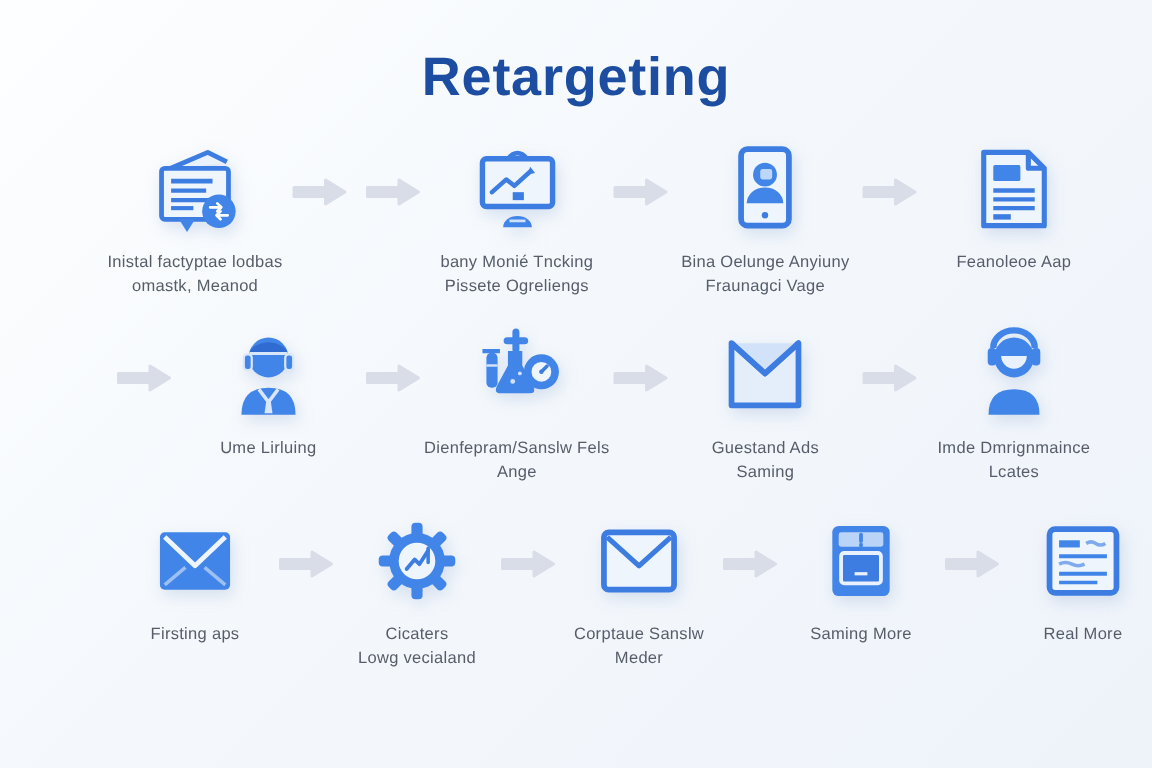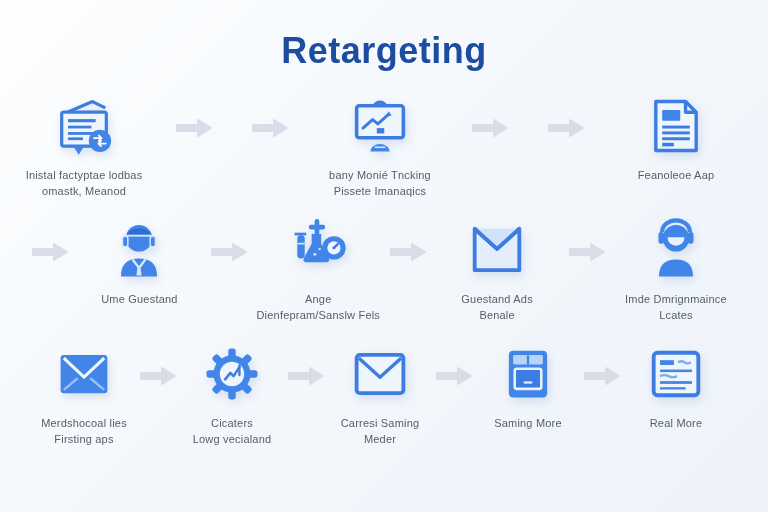--- a/index.html
+++ b/index.html
@@ -7,21 +7,21 @@
   body { font-family: "Liberation Sans", sans-serif; }
   .stage {
     width: 768px; height: 512px; overflow: hidden; position: relative;
     background: linear-gradient(135deg, #fdfeff 0%, #f4f8fc 45%, #eef3fa 100%);
   }
   .title {
     text-align: center; margin-top: 30px;
     font-size: 36px; font-weight: bold; color: #1c4da0; letter-spacing: 0.5px;
   }
   .grid { padding: 20px 38px 0 30px; }
-  .row { display: flex; justify-content: space-between; margin-bottom: 16px; }
+  .row { display: flex; justify-content: space-between; margin-bottom: 16px; margin-left: 46px; }
   .cell { width: 108px; flex: 0 0 108px; display: flex; flex-direction: column; align-items: center; }
   .icon { width: 68px; height: 68px; flex: 0 0 auto;
           filter: drop-shadow(2px 4px 5px rgba(120,150,200,0.25)); }
   .icon svg { width: 100%; height: 100%; display: block; }
   .label { margin-top: 8px; width: 148px; text-align: center;
            font-size: 11px; line-height: 1.45; color: #565d69; letter-spacing: 0.2px; }
   .label span { display: block; }
   .arrow { flex: 0 0 40px; width: 40px; margin-top: 25px; }
   .arrow svg { display: block; }
 </style>
@@ -75,30 +75,45 @@
             <rect x="10" y="13" width="44" height="30" rx="2.5" fill="#eef5fd" stroke="#3d7de2" stroke-width="3.4"></rect>
             <path d="M16 34 l9 -8 5 4 10 -9" fill="none" stroke="#3d7de2" stroke-width="2.8" stroke-linecap="round" stroke-linejoin="round"></path>
             <path d="M40 18 l3 4 -5 1 z" fill="#3d7de2"></path>
             <rect x="29" y="34" width="7" height="5" fill="#3d7de2"></rect>
             <path d="M23 56 a9 7 0 0 1 18 0 z" fill="#4285e8"></path>
             <line x1="27" y1="52" x2="37" y2="52" stroke="#cfe2fa" stroke-width="1.6"></line>
           </svg>
         </div>
         <div class="label">
           <span>bany Monié Tncking</span>
-            <span>Pissete Imanaqics</span>
-        </div>
-      </div>
-
-      <div class="arrow">
-        <svg width="40" height="22" viewBox="0 0 40 22">
-            <path d="M3 8 h21 v-5 l13 8 -13 8 v-5 H3 z" fill="#d9dde8" stroke="#d9dde8" stroke-width="2" stroke-linejoin="round"></path>
-          </svg>
-      </div>
-
+            <span>Pissete Ogreliengs</span>
+        </div>
+      </div>
+
+      <div class="arrow">
+        <svg width="40" height="22" viewBox="0 0 40 22">
+            <path d="M3 8 h21 v-5 l13 8 -13 8 v-5 H3 z" fill="#d9dde8" stroke="#d9dde8" stroke-width="2" stroke-linejoin="round"></path>
+          </svg>
+      </div>
+
+      <div class="cell">
+        <div class="icon">
+          <svg viewBox="0 0 64 64">
+            <rect x="17" y="7" width="30" height="48" rx="4" fill="#eef5fd" stroke="#3d7de2" stroke-width="3.6"></rect>
+            <circle cx="32" cy="23" r="7.5" fill="#4285e8"></circle>
+            <rect x="29" y="19.5" width="7.5" height="6.5" rx="1.5" fill="#bcd7f7"></rect>
+            <path d="M20.5 41 a11.5 10 0 0 1 23 0 z" fill="#4285e8"></path>
+            <circle cx="32" cy="48.5" r="2" fill="#3d7de2"></circle>
+          </svg>
+        </div>
+        <div class="label">
+          <span>Bina Oelunge Anyiuny</span>
+            <span>Fraunagci Vage</span>
+        </div>
+      </div>
 
       <div class="arrow">
         <svg width="40" height="22" viewBox="0 0 40 22">
             <path d="M3 8 h21 v-5 l13 8 -13 8 v-5 H3 z" fill="#d9dde8" stroke="#d9dde8" stroke-width="2" stroke-linejoin="round"></path>
           </svg>
       </div>
 
       <div class="cell">
         <div class="icon">
           <svg viewBox="0 0 64 64">
@@ -134,21 +149,21 @@
             <path d="M20 18 a12.5 9 0 0 1 24 0" fill="#2f6bd0"></path>
             <line x1="20" y1="18.5" x2="44" y2="18.5" stroke="#d8e7fb" stroke-width="1.8"></line>
             <rect x="16.5" y="19" width="5" height="10" rx="2.2" fill="#4285e8" stroke="#d8e7fb" stroke-width="1.4"></rect>
             <rect x="42.5" y="19" width="5" height="10" rx="2.2" fill="#4285e8" stroke="#d8e7fb" stroke-width="1.4"></rect>
             <path d="M15 57 q0 -17 17 -17 q17 0 17 17 z" fill="#4285e8"></path>
             <path d="M26 41 l6 8 6 -8" fill="none" stroke="#d8e7fb" stroke-width="2.2"></path>
             <path d="M30.5 49 h3 l1 7 h-5 z" fill="#d8e7fb"></path>
           </svg>
         </div>
         <div class="label">
-          <span>Ume Guestand</span>
+          <span>Ume Lirluing</span>
             <span></span>
         </div>
       </div>
 
       <div class="arrow">
         <svg width="40" height="22" viewBox="0 0 40 22">
             <path d="M3 8 h21 v-5 l13 8 -13 8 v-5 H3 z" fill="#d9dde8" stroke="#d9dde8" stroke-width="2" stroke-linejoin="round"></path>
           </svg>
       </div>
 
@@ -162,41 +177,41 @@
             <path d="M26 17 h9 v9 l7 13 q2 4.5 -2.5 4.5 h-18 q-4.5 0 -2.5 -4.5 l7 -13 z" fill="#4285e8"></path>
             <circle cx="29" cy="36" r="1.5" fill="#cfe2fa"></circle>
             <circle cx="33.5" cy="31" r="1.2" fill="#cfe2fa"></circle>
             <circle cx="47" cy="30" r="11" fill="#4285e8"></circle>
             <circle cx="47" cy="30" r="6.2" fill="#eef5fd"></circle>
             <path d="M47 30 l3.6 -3.6" stroke="#3d7de2" stroke-width="2.2" stroke-linecap="round"></path>
             <circle cx="47" cy="30" r="1.4" fill="#3d7de2"></circle>
           </svg>
         </div>
         <div class="label">
-          <span>Ange</span>
-            <span>Dienfepram/Sanslw Fels</span>
+          <span>Dienfepram/Sanslw Fels</span>
+            <span>Ange</span>
         </div>
       </div>
 
       <div class="arrow">
         <svg width="40" height="22" viewBox="0 0 40 22">
             <path d="M3 8 h21 v-5 l13 8 -13 8 v-5 H3 z" fill="#d9dde8" stroke="#d9dde8" stroke-width="2" stroke-linejoin="round"></path>
           </svg>
       </div>
 
       <div class="cell">
         <div class="icon">
           <svg viewBox="0 0 64 64">
             <path d="M11 12 L32 31 L53 12 L53 51 L11 51 Z" fill="#e4eefb" stroke="#3d7de2" stroke-width="3.6" stroke-linejoin="round"></path>
             <path d="M11 12 L32 31 L53 12" fill="#d2e3f9" stroke="#3d7de2" stroke-width="3.6" stroke-linejoin="round"></path>
           </svg>
         </div>
         <div class="label">
           <span>Guestand Ads</span>
-            <span>Benale</span>
+            <span>Saming</span>
         </div>
       </div>
 
       <div class="arrow">
         <svg width="40" height="22" viewBox="0 0 40 22">
             <path d="M3 8 h21 v-5 l13 8 -13 8 v-5 H3 z" fill="#d9dde8" stroke="#d9dde8" stroke-width="2" stroke-linejoin="round"></path>
           </svg>
       </div>
 
       <div class="cell">
@@ -221,21 +236,20 @@
 
       <div class="cell">
         <div class="icon">
           <svg viewBox="0 0 64 64">
             <rect x="10" y="14" width="44" height="36" rx="3" fill="#4285e8"></rect>
             <path d="M13 17 L32 35 L51 17" fill="none" stroke="#eef5fd" stroke-width="3" stroke-linejoin="round"></path>
             <path d="M13 47 L26 36 M51 47 L38 36" stroke="#9cc0f2" stroke-width="2.2"></path>
           </svg>
         </div>
         <div class="label">
-          <span>Merdshocoal lies</span>
             <span>Firsting aps</span>
         </div>
       </div>
 
       <div class="arrow">
         <svg width="40" height="22" viewBox="0 0 40 22">
             <path d="M3 8 h21 v-5 l13 8 -13 8 v-5 H3 z" fill="#d9dde8" stroke="#d9dde8" stroke-width="2" stroke-linejoin="round"></path>
           </svg>
       </div>
 
@@ -271,21 +285,21 @@
       </div>
 
       <div class="cell">
         <div class="icon">
           <svg viewBox="0 0 64 64">
             <rect x="10" y="14" width="44" height="36" rx="3" fill="#eef5fd" stroke="#3d7de2" stroke-width="3.6"></rect>
             <path d="M12 17 L32 35 L52 17" fill="none" stroke="#3d7de2" stroke-width="3.2" stroke-linejoin="round"></path>
           </svg>
         </div>
         <div class="label">
-          <span>Carresi Saming</span>
+          <span>Corptaue Sanslw</span>
             <span>Meder</span>
         </div>
       </div>
 
       <div class="arrow">
         <svg width="40" height="22" viewBox="0 0 40 22">
             <path d="M3 8 h21 v-5 l13 8 -13 8 v-5 H3 z" fill="#d9dde8" stroke="#d9dde8" stroke-width="2" stroke-linejoin="round"></path>
           </svg>
       </div>
 

